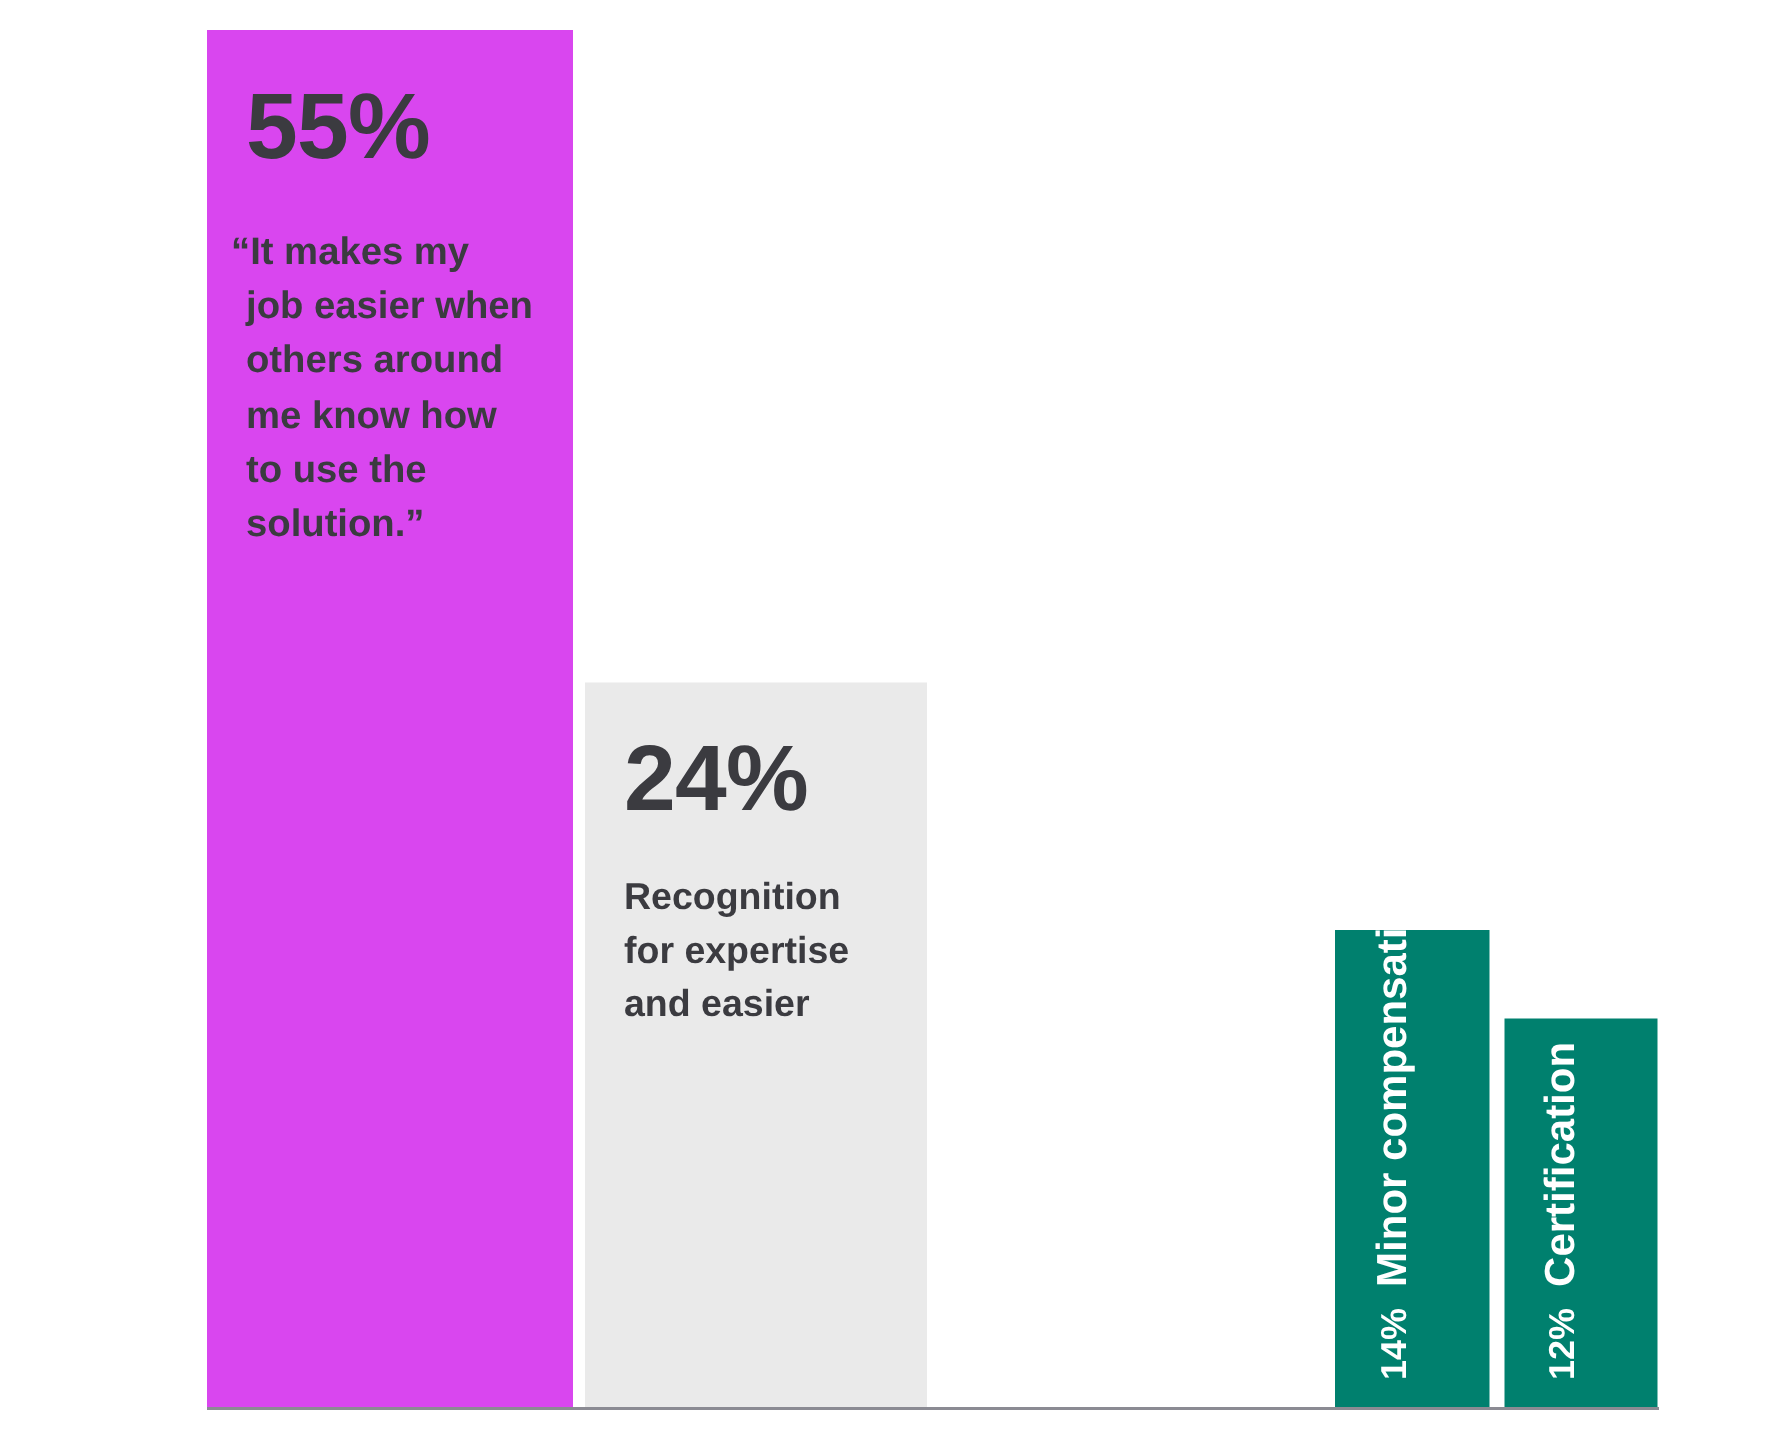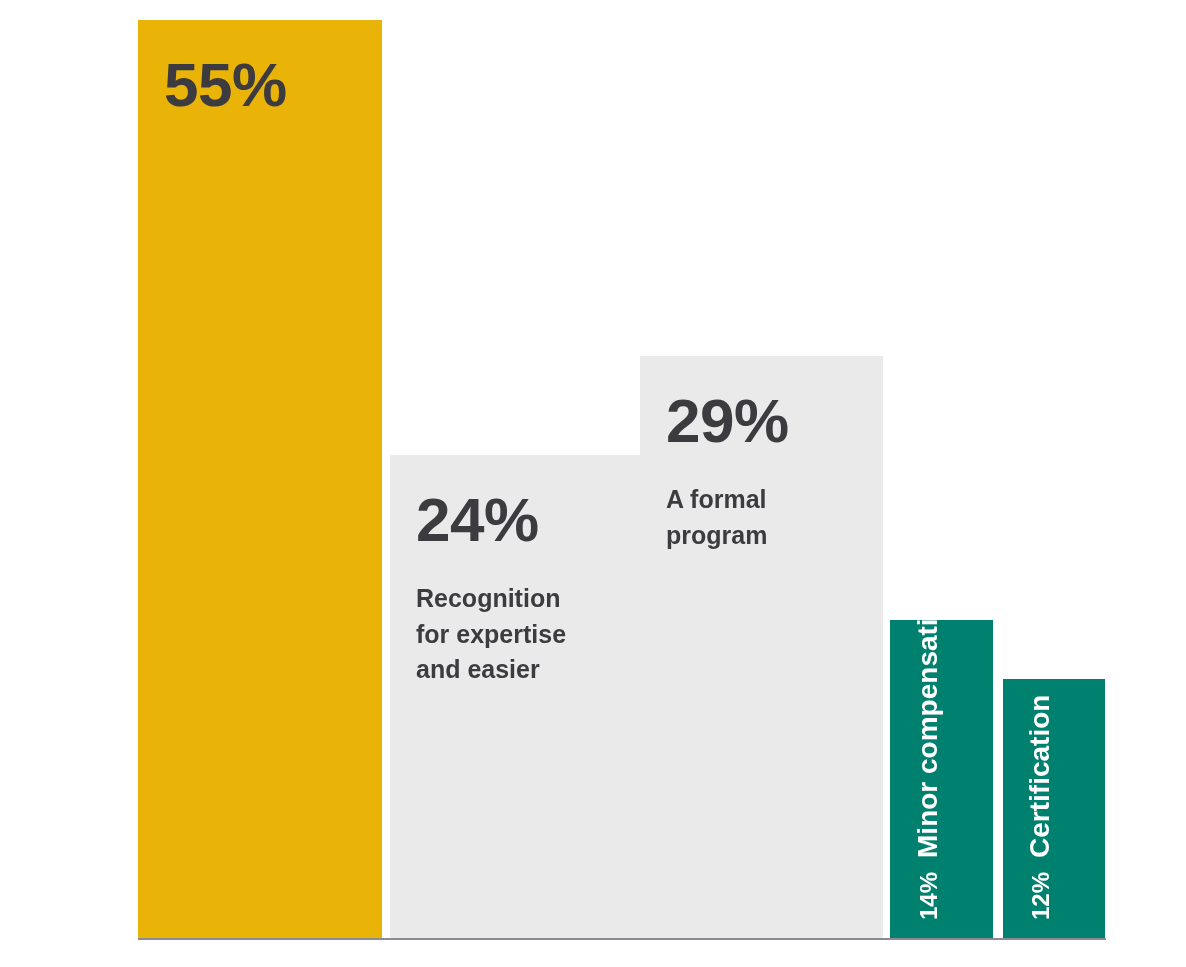--- a/index.html
+++ b/index.html
@@ -118,42 +118,41 @@
     color: #ffffff;
     line-height: 1;
   }
 </style>
 </head>
 <body>
 
 <div id="chart-root">
   <div class="plot-area">
 
-    <div class="bar bar-h bar-quote" style="left:138px; top:20px; width:244px; height:918px; background:#eab308;">
+    <div class="bar bar-h bar-quote" style="left:138px; top:20px; width:244px; height:918px; background:#d946ef;">
       <div class="bar-body">
         <span class="value-label">55%</span>
+        <span class="desc-label">“It makes my
+job easier when
+others around
+me know how
+to use the
+solution.”</span>
       </div>
     </div>
 
-    <div class="bar bar-h" style="left:390px; top:455px; width:261px; height:483px; background:#EAEAEA;">
+    <div class="bar bar-h" style="left:390px; top:455px; width:228px; height:483px; background:#EAEAEA;">
       <div class="bar-body">
         <span class="value-label">24%</span>
         <span class="desc-label">Recognition
 for expertise
 and easier</span>
       </div>
     </div>
 
-    <div class="bar bar-h" style="left:640px; top:356px; width:243px; height:582px; background:#EAEAEA;">
-      <div class="bar-body">
-        <span class="value-label">29%</span>
-        <span class="desc-label">A formal
-program</span>
-      </div>
-    </div>
 
     <div class="bar bar-v" style="left:890px; top:620px; width:103px; height:318px; background:#00806E;">
       <div class="bar-rot">
         <div class="rot-text">
           <span class="rot-value">14%</span>
           <span class="rot-desc">Minor compensation</span>
         </div>
       </div>
     </div>
 

